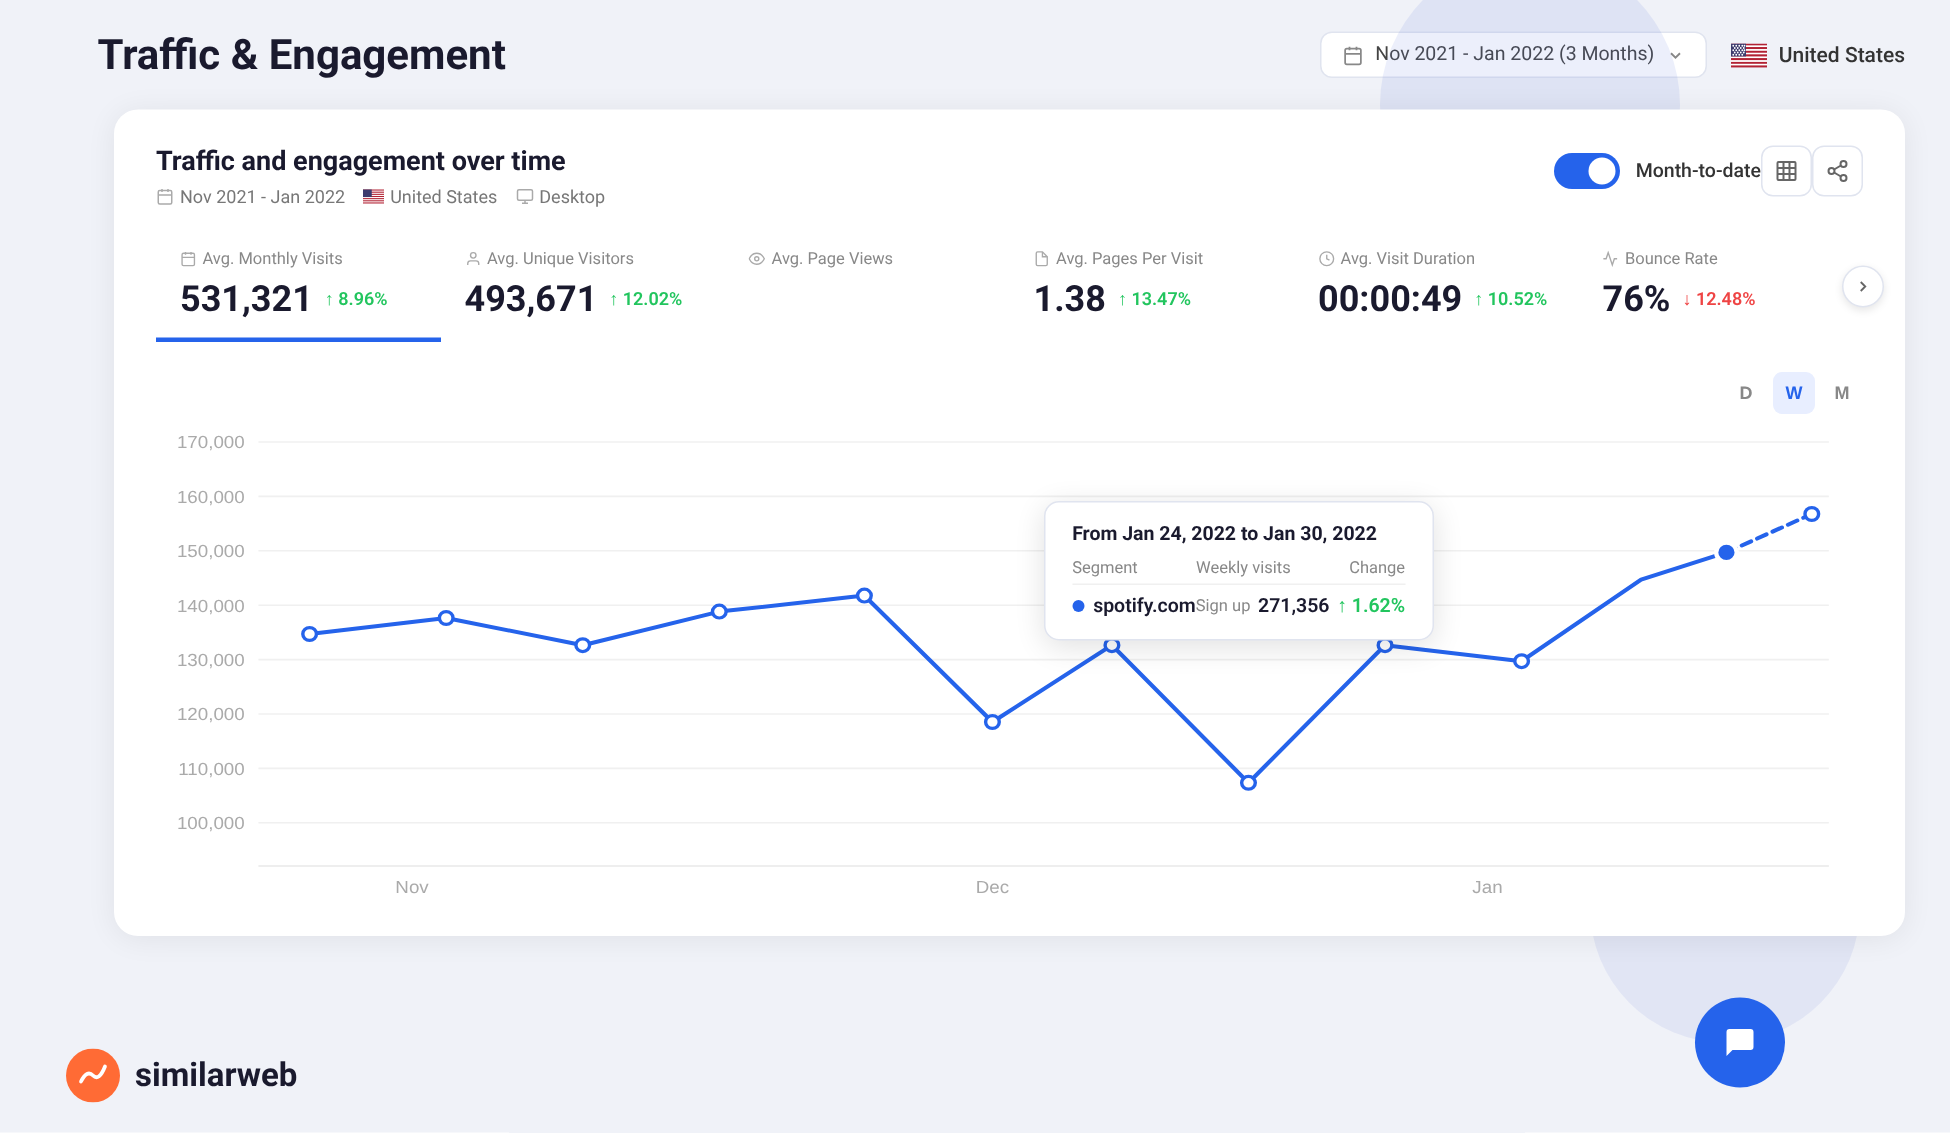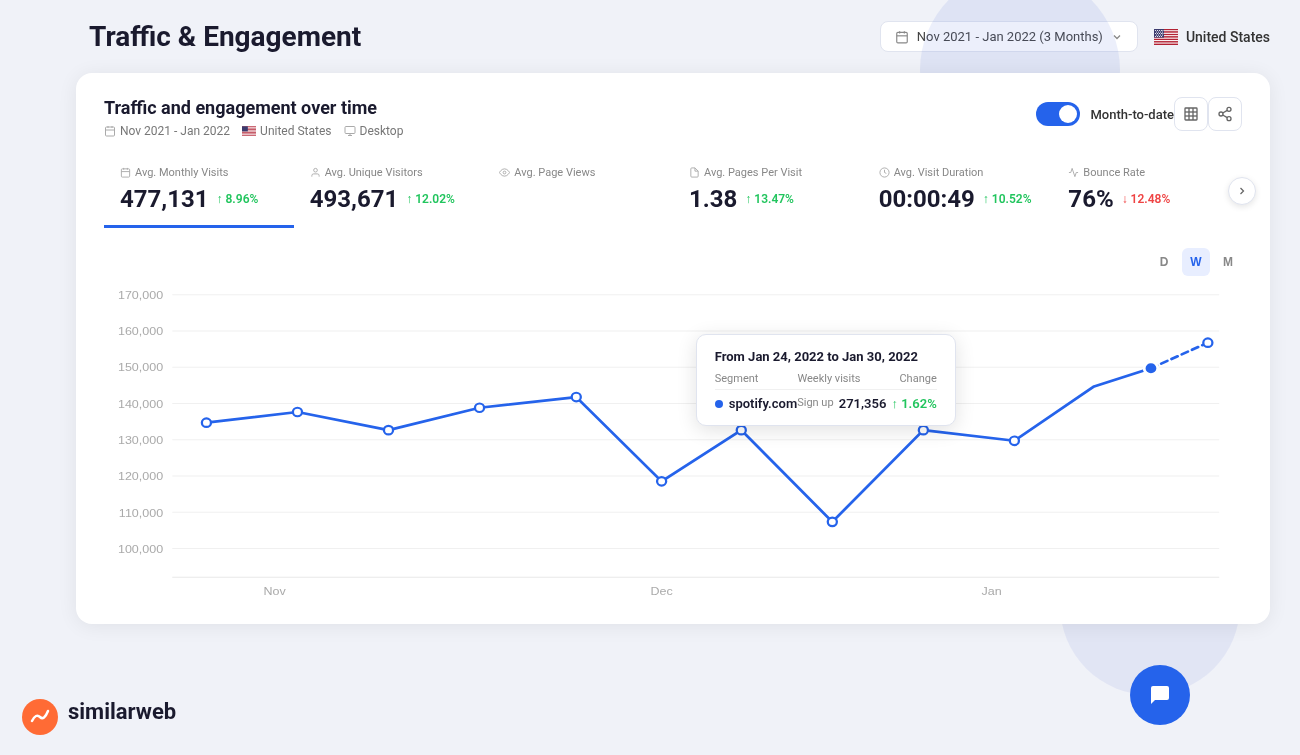--- a/index.html
+++ b/index.html
@@ -43,21 +43,21 @@
       display: flex;
       align-items: center;
       justify-content: center;
     }
 
     
     .header {
       display: flex;
       align-items: center;
       justify-content: space-between;
-      padding: 20px 30px 10px 89px;
+      padding: 20px 30px 10px 65px;
     }
     .page-title {
       font-size: 28px;
       font-weight: 700;
       color: #1a1a2e;
     }
     .header-right {
       display: flex;
       align-items: center;
       gap: 16px;
@@ -321,22 +321,23 @@
       font-size: 13px;
       color: #22c55e;
       font-weight: 600;
       text-align: right;
     }
 
     
     .footer-logo {
       position: absolute;
       bottom: 20px;
-      left: 22px;
-      display: flex;
+      left: 44px;
+      display: flex;
+      align-items: center;
       gap: 10px;
     }
     .sw-logo-icon {
       width: 36px;
       height: 36px;
     }
     .sw-logo-text {
       font-size: 22px;
       font-weight: 700;
       color: #1a1a2e;
@@ -481,21 +482,21 @@
       <div class="metric-label">
         <svg width="11" height="11" viewBox="0 0 24 24" fill="none" stroke="#aaa" stroke-width="2">
           <rect x="3" y="4" width="18" height="18" rx="2"></rect>
             <line x1="16" y1="2" x2="16" y2="6"></line>
             <line x1="8" y1="2" x2="8" y2="6"></line>
             <line x1="3" y1="10" x2="21" y2="10"></line>
         </svg>
         <span>Avg. Monthly Visits</span>
       </div>
       <div class="metric-value">
-        <span>477,131</span>
+        <span>531,321</span>
         <span class="metric-change change-up">↑ 8.96%</span>
       </div>
     </div>
 
     <div class="metric-item">
       <div class="metric-label">
         <svg width="11" height="11" viewBox="0 0 24 24" fill="none" stroke="#aaa" stroke-width="2">
           <path d="M20 21v-2a4 4 0 0 0-4-4H8a4 4 0 0 0-4 4v2"></path>
             <circle cx="12" cy="7" r="4"></circle>
         </svg>

